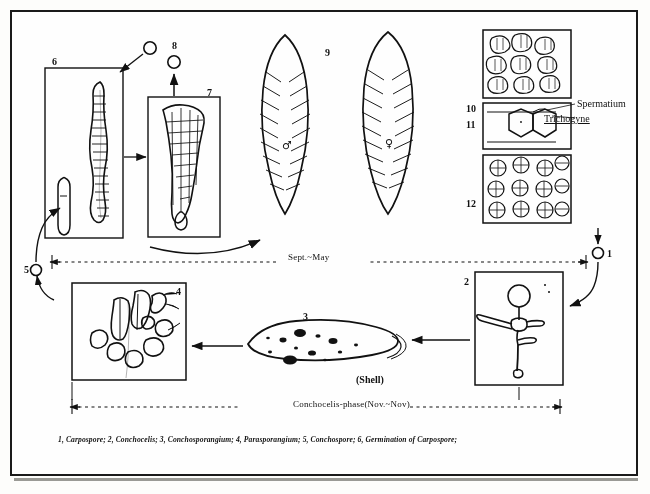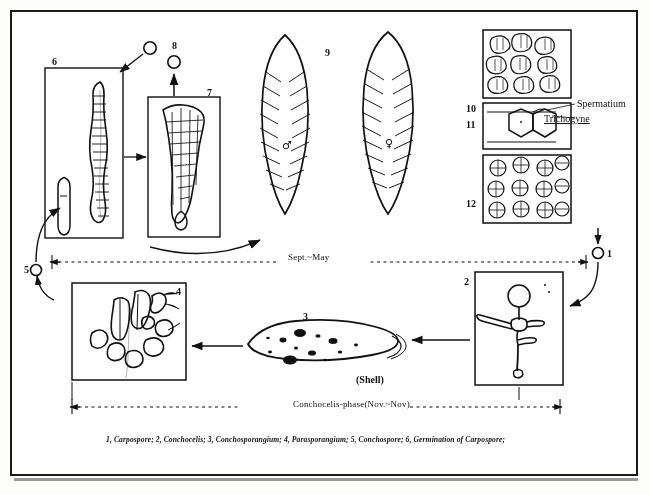--- a/index.html
+++ b/index.html
@@ -11,21 +11,21 @@
   .canvas{position:absolute;left:0;top:0;width:650px;height:494px;}
   .lbl{position:absolute;font-family:"Liberation Serif",serif;font-weight:bold;
     color:#111;font-size:10px;line-height:1;white-space:nowrap;}
   .lbl-sm{position:absolute;font-family:"Liberation Serif",serif;color:#111;
     font-size:10px;line-height:1;white-space:nowrap;}
   .phase{position:absolute;font-family:"Liberation Serif",serif;font-weight:normal;
     color:#111;font-size:9px;white-space:nowrap;letter-spacing:.2px;}
   .caption{position:absolute;left:58px;top:434px;width:540px;
     font-family:"Liberation Serif",serif;font-weight:bold;font-size:7.6px;
     line-height:1.45;color:#111;font-style:italic;letter-spacing:.1px;}
-  .caption div{white-space:nowrap;margin-left:48px;}
+  .caption div{white-space:nowrap;}
   .gsym{position:absolute;font-family:"DejaVu Sans",sans-serif;font-size:11px;color:#111;}
 </style>
 </head>
 <body>
 
 <div class="page">
 
   <div class="outer-frame"></div>
   <div class="inner-shadow"></div>
 

